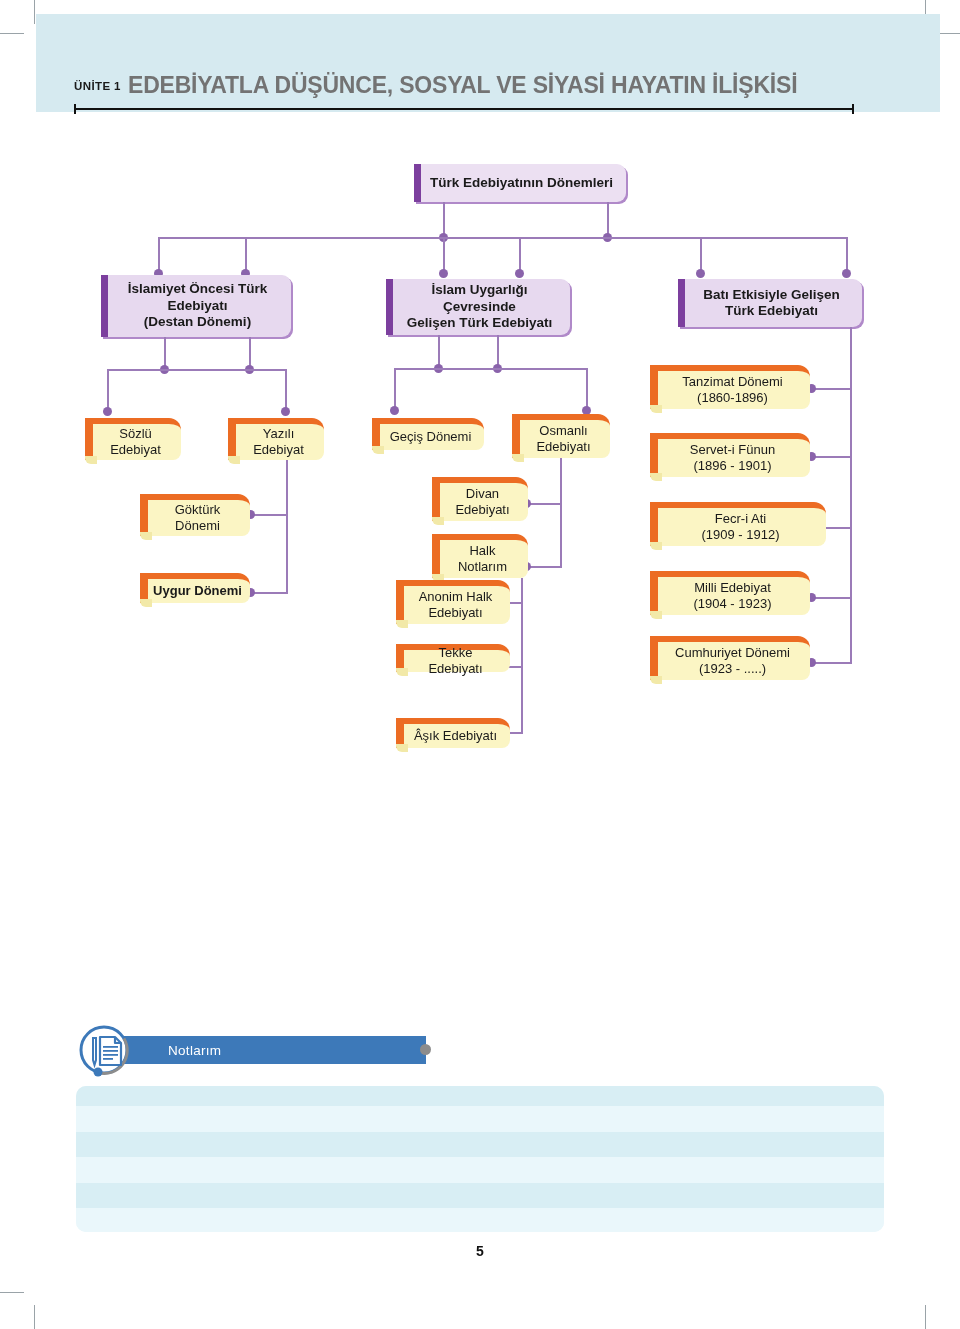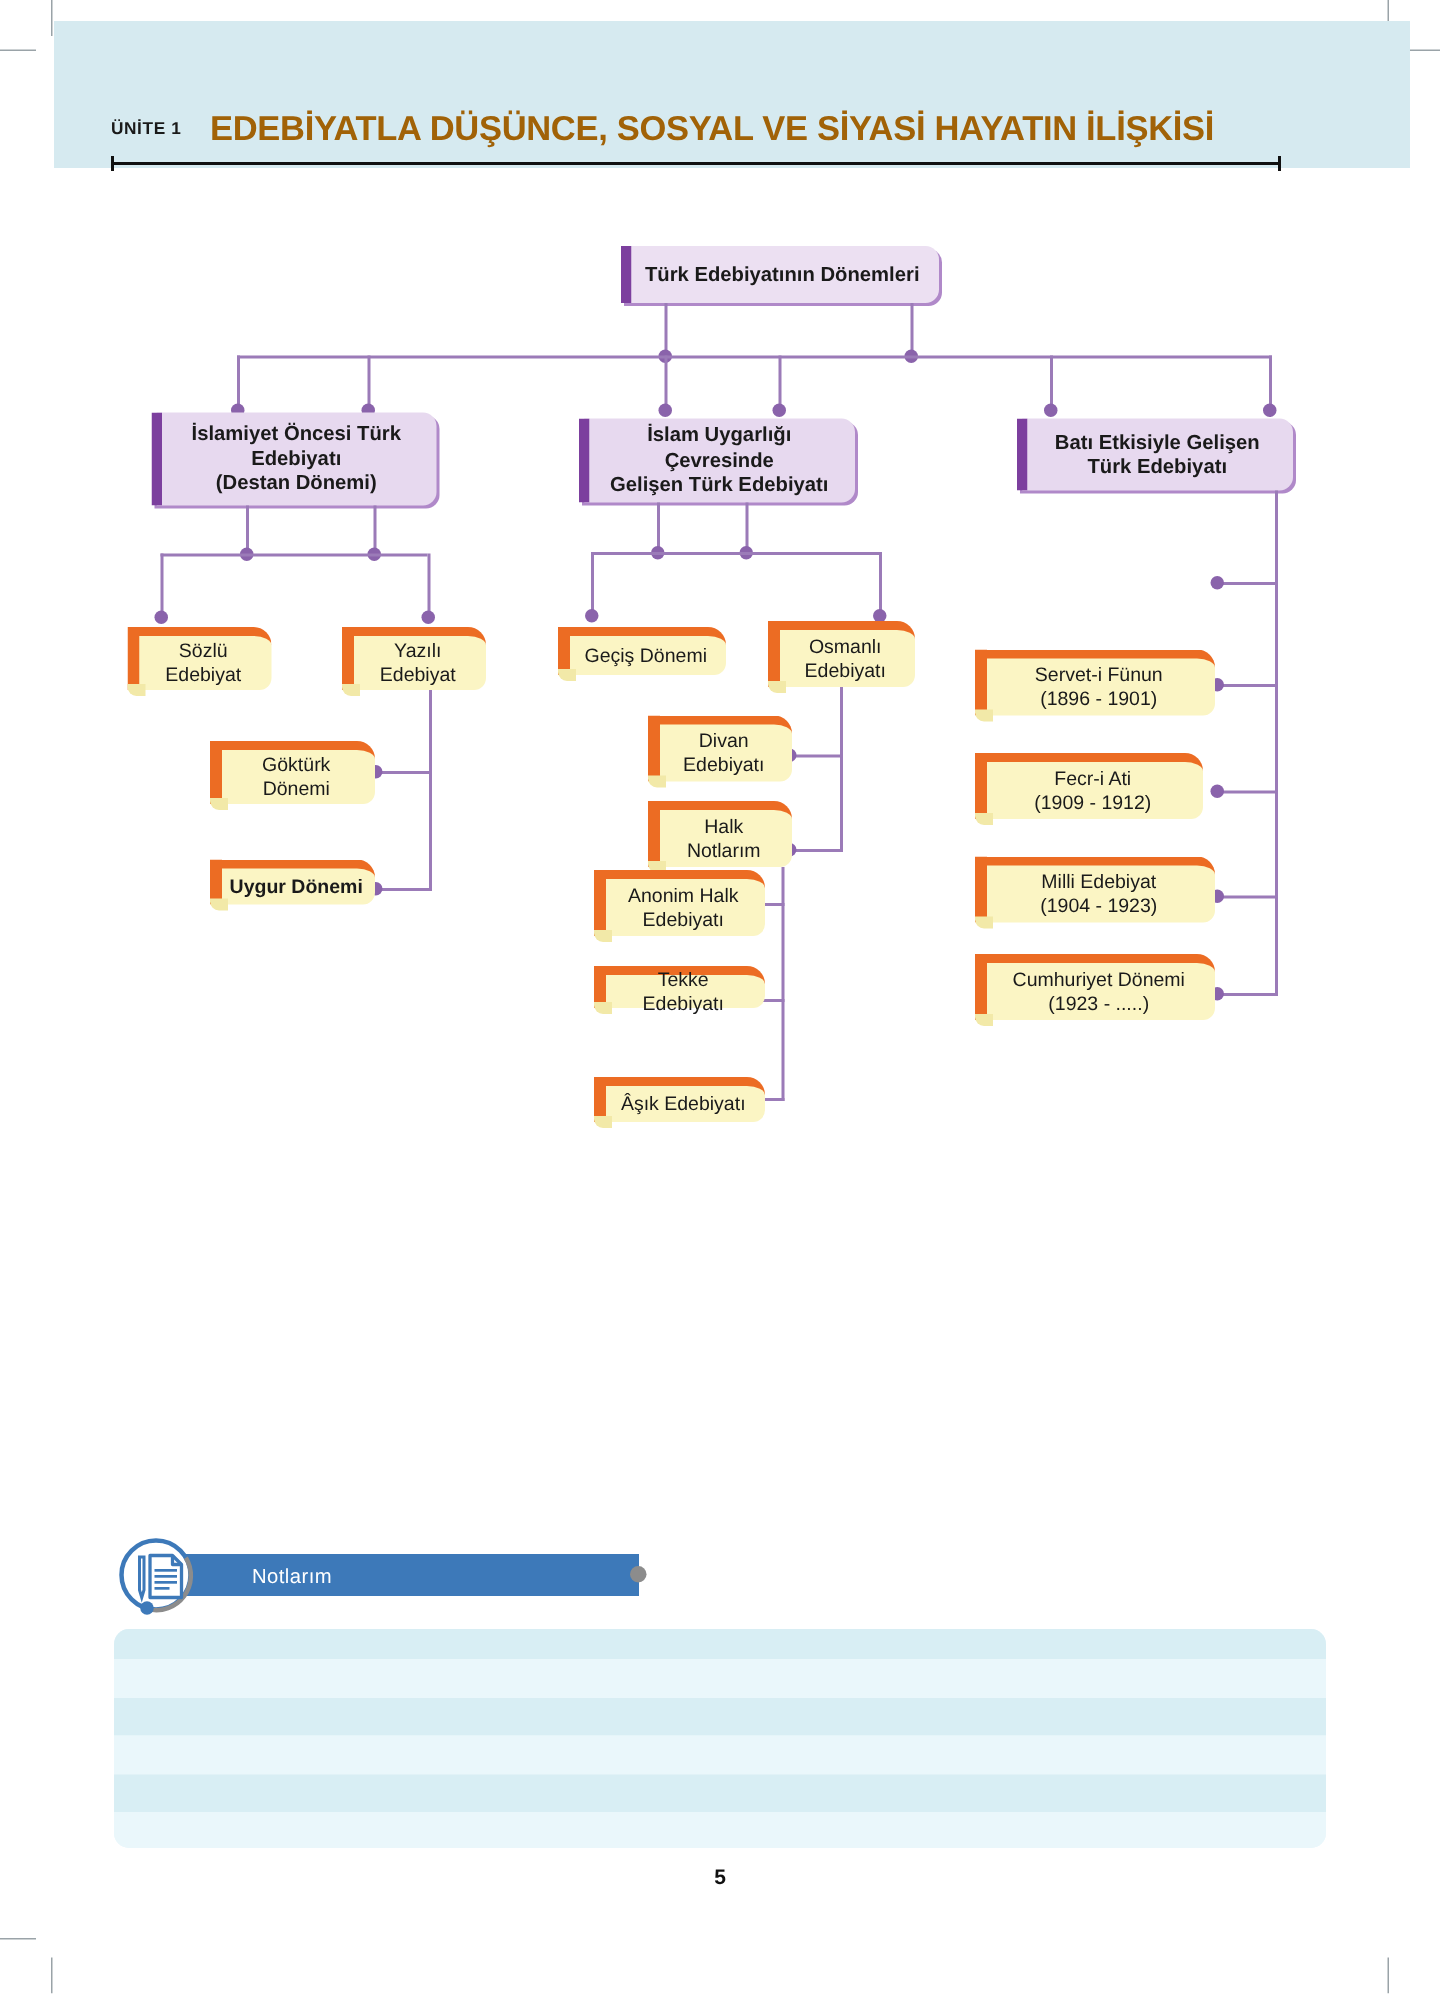--- a/index.html
+++ b/index.html
@@ -15,22 +15,22 @@
   
   .header-band{
     position:absolute;left:36px;top:14px;width:904px;height:98px;
     background:#d6eaf0;
   }
   .unit-label{
     position:absolute;left:74px;top:80px;
     font-size:11.5px;font-weight:bold;letter-spacing:.4px;color:#1a1a1a;
   }
   .unit-title{
-    position:absolute;left:140px;top:72px;
-    font-size:23px;font-weight:bold;letter-spacing:-.2px;color:#a16207;
+    position:absolute;left:128px;top:72px;
+    font-size:23px;font-weight:bold;letter-spacing:-.2px;color:#737373;
     white-space:nowrap;
   }
   .title-rule{
     position:absolute;left:74px;top:108px;width:780px;height:2px;background:#111;
   }
   .title-rule:before,.title-rule:after{
     content:"";position:absolute;top:-4px;width:2px;height:10px;background:#111;
   }
   .title-rule:before{left:0;}
   .title-rule:after{right:0;}
@@ -224,23 +224,25 @@
   <div class="ln h" style="left:813px;top:440px;width:39px;"></div>
   <div class="ln h" style="left:813px;top:511px;width:39px;"></div>
   <div class="ln h" style="left:813px;top:581px;width:39px;"></div>
   <div class="ln h" style="left:813px;top:646px;width:39px;"></div>
   <div class="dot" style="left:807px;top:368px;"></div>
   <div class="dot" style="left:807px;top:436px;"></div>
   <div class="dot" style="left:807px;top:507px;"></div>
   <div class="dot" style="left:807px;top:577px;"></div>
   <div class="dot" style="left:807px;top:642px;"></div>
 
+  <div class="node yellow" style="left:650px;top:349px;width:160px;height:44px;">Tanzimat Dönemi
+(1860-1896)</div>
   <div class="node yellow" style="left:650px;top:417px;width:160px;height:44px;">Servet-i Fünun
 (1896 - 1901)</div>
-  <div class="node yellow" style="left:650px;top:486px;width:152px;height:44px;">Fecr-i Ati
+  <div class="node yellow" style="left:650px;top:486px;width:176px;height:44px;">Fecr-i Ati
 (1909 - 1912)</div>
   <div class="node yellow" style="left:650px;top:555px;width:160px;height:44px;">Milli Edebiyat
 (1904 - 1923)</div>
   <div class="node yellow" style="left:650px;top:620px;width:160px;height:44px;">Cumhuriyet Dönemi
 (1923 - .....)</div>
 </div>
 
 <div class="notes-wrap">
   <div class="knob left"></div>
   <div class="note-bar">

